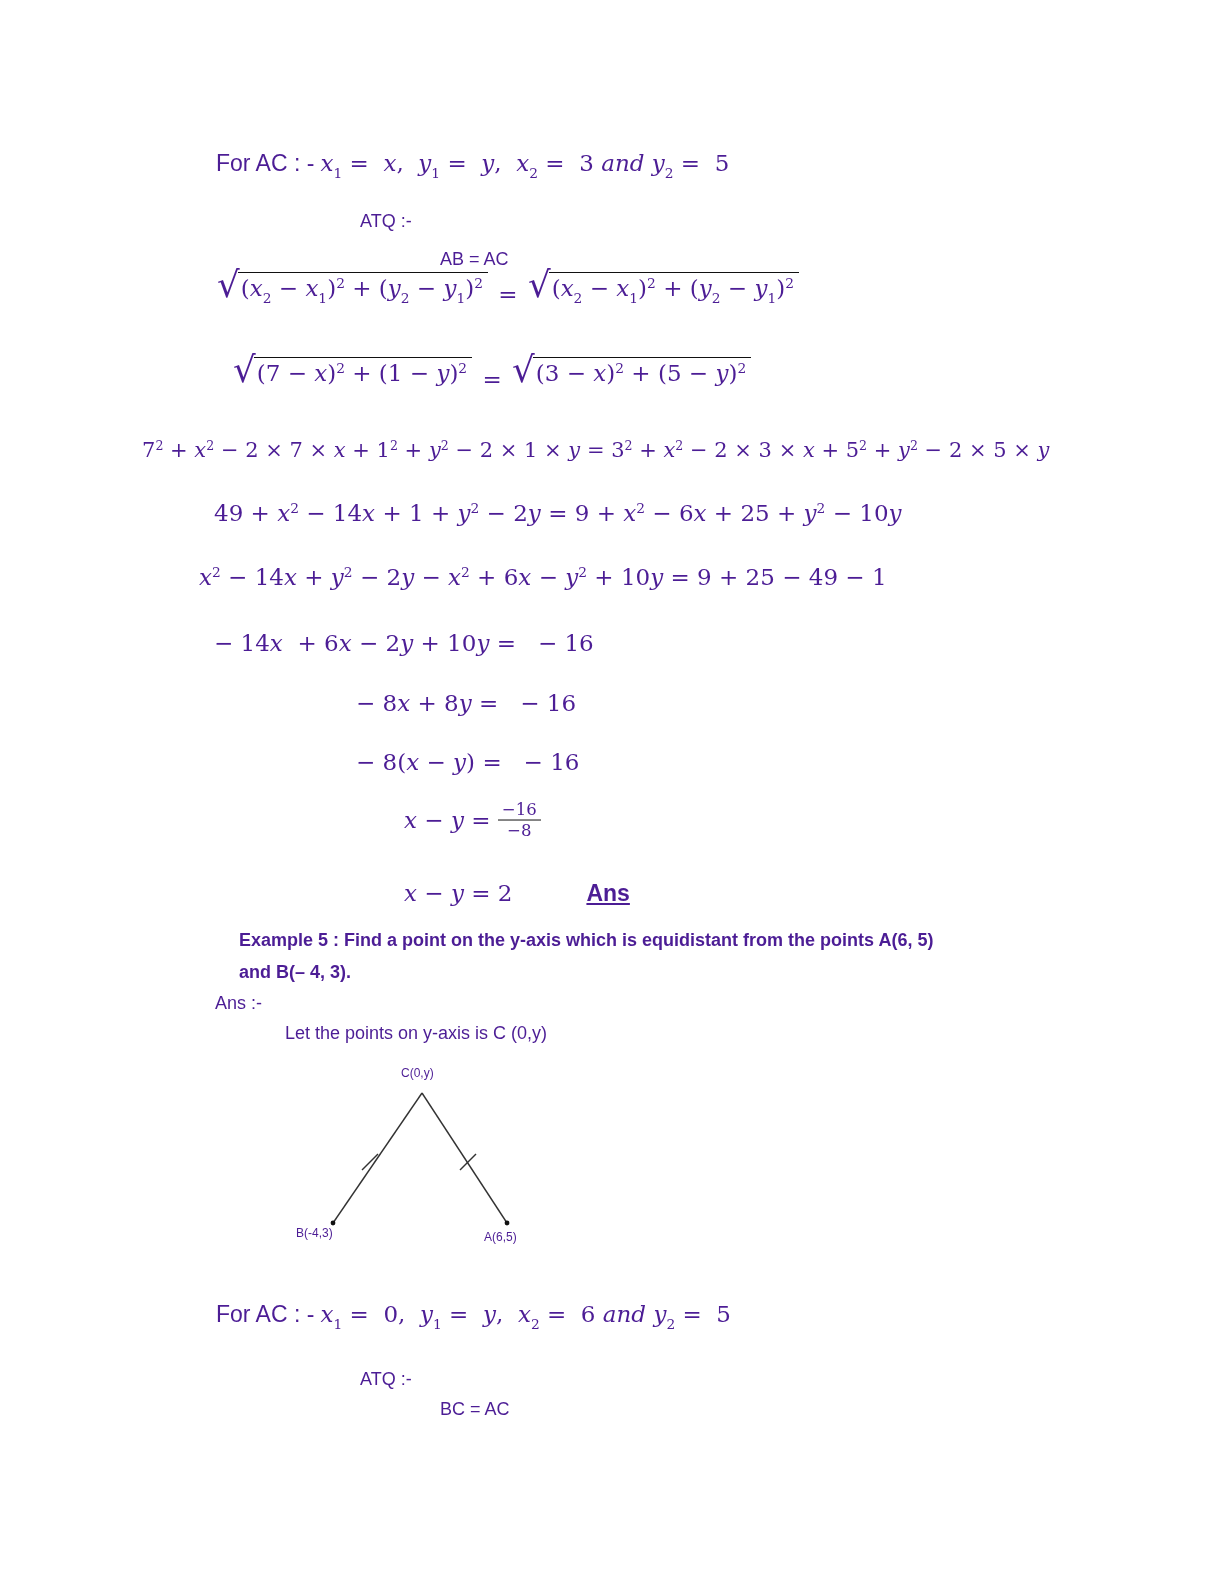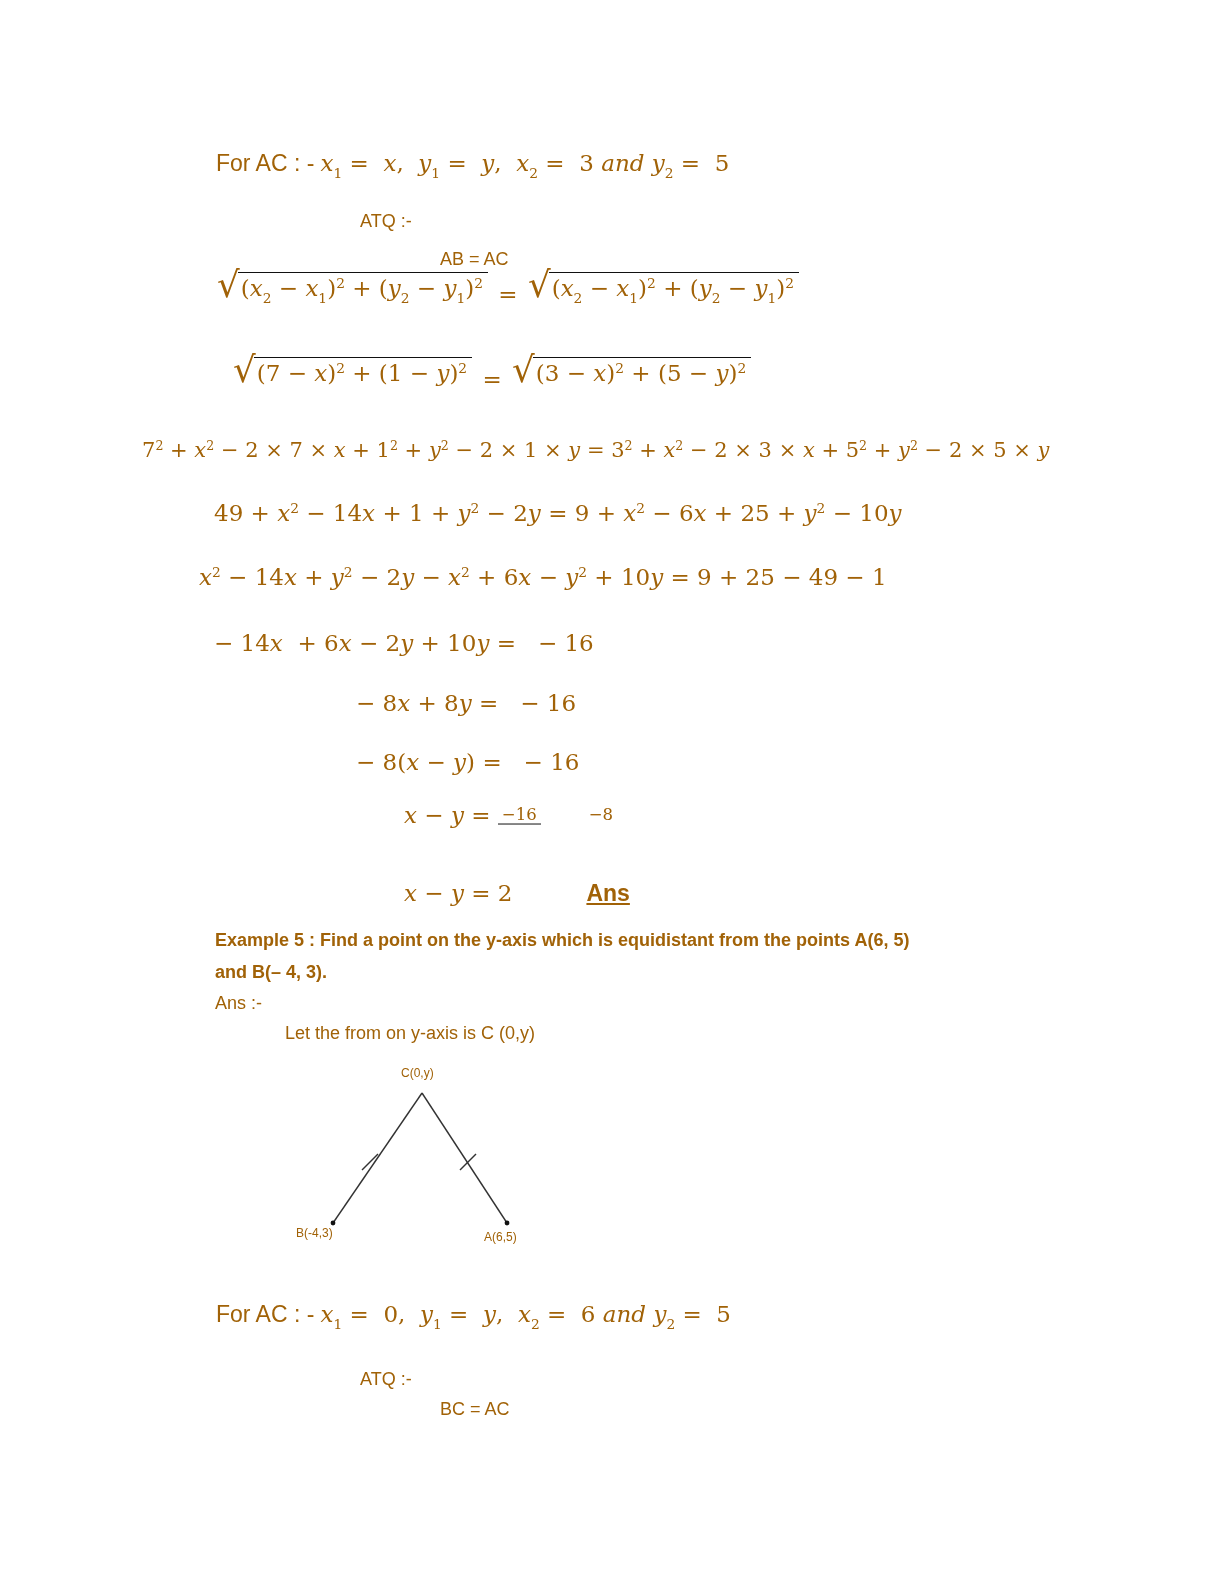--- a/index.html
+++ b/index.html
@@ -1,43 +1,43 @@
 <!DOCTYPE html>
 <html><head>
 <meta charset="utf-8">
 <style>
   html,body{margin:0;padding:0;background:#ffffff;}
   .page{
     position:relative;
     width:1224px;height:1584px;
     background:#ffffff;
     font-family:"Liberation Sans", sans-serif;
-    color:#a16207;
+    color:#4c1d95;
     overflow:hidden;
   }
   .line{position:absolute;white-space:pre;}
   .sans{font-family:Liberation Sans, sans-serif;font-size:18px;}
   .math{font-family:"DejaVu Serif", serif;font-size:23px;}
   .math i{font-style:italic;}
   .mixed .label{font-family:"Liberation Sans", sans-serif;font-size:23px;margin-right:6px;}
   .mixed .math{font-size:23px;}
   .small-math{font-size:21px;}
   sub{font-size:0.6em;vertical-align:-0.5em;line-height:0;}
   sup{font-size:0.6em;vertical-align:0.55em;line-height:0;}
   .sqrt{display:inline-flex;align-items:flex-start;margin:0 3px;}
   .sqrt-rad{font-size:1.55em;line-height:1;transform:translateY(-0.14em);margin-right:-2px;font-weight:300;}
   .sqrt-body{border-top:1.8px solid #111;padding:2px 5px 0 3px;}
-  .frac{display:inline-flex;flex-direction:row;vertical-align:middle;text-align:center;font-size:0.72em;line-height:1.2;transform:translateY(-0.15em);gap:44px;}
+  .frac{display:inline-flex;flex-direction:column;vertical-align:middle;text-align:center;font-size:0.72em;line-height:1.2;transform:translateY(-0.15em);}
   .frac .num{border-bottom:1.6px solid #111;padding:0 4px;}
   .frac .den{padding:0 4px;}
   .ans-badge{
     font-family:"Liberation Sans", sans-serif;font-size:23px;font-weight:bold;
     text-decoration:underline;margin-left:74px;
   }
-  .heading{font-weight:bold;}
+  .heading{font-weight:bold;margin-left:24px;}
   .diagram-label{position:absolute;font-size:12px;white-space:pre;}
   svg.diagram{position:absolute;left:280px;top:1055px;}
 </style>
 </head>
 <body>
 
 <div class="page">
 
   <div class="line mixed" style="left:216px;top:150px"><span class="label">For AC : -</span><span class="math"><i>x</i><sub>1</sub> =  <i>x</i>,  <i>y</i><sub>1</sub> =  <i>y</i>,  <i>x</i><sub>2</sub> =  3 <i>and</i> <i>y</i><sub>2</sub> =  5</span></div>
 
@@ -52,21 +52,21 @@
   <div class="line math" style="left:214px;top:630px">− 14<i>x</i>  + 6<i>x</i> − 2<i>y</i> + 10<i>y</i> =   − 16</div>
   <div class="line math" style="left:356px;top:690px">− 8<i>x</i> + 8<i>y</i> =   − 16</div>
   <div class="line math" style="left:356px;top:749px">− 8(<i>x</i> − <i>y</i>) =   − 16</div>
   <div class="line math" style="left:404px;top:802px"><i>x</i> − <i>y</i> = <span class="frac"><span class="num">−16</span><span class="den">−8</span></span></div>
 
   <div class="line" style="left:404px;top:880px"><span class="math"><i>x</i> − <i>y</i> = 2</span><span class="ans-badge">Ans</span></div>
 
   <div class="line sans heading" style="left:215px;top:930px">Example 5 : Find a point on the y-axis which is equidistant from the points A(6, 5)</div>
   <div class="line sans heading" style="left:215px;top:962px">and B(– 4, 3).</div>
   <div class="line sans" style="left:215px;top:993px">Ans :-</div>
-  <div class="line sans" style="left:285px;top:1023px">Let the from on y-axis is C (0,y)</div>
+  <div class="line sans" style="left:285px;top:1023px">Let the points on y-axis is C (0,y)</div>
 
   <svg class="diagram" width="300" height="200" viewBox="0 0 300 200">
     <line x1="142" y1="38" x2="53" y2="168" stroke="#333" stroke-width="1.4"></line>
     <line x1="142" y1="38" x2="227" y2="168" stroke="#333" stroke-width="1.4"></line>
     <line x1="82" y1="115" x2="98" y2="99" stroke="#333" stroke-width="1.4"></line>
     <line x1="180" y1="115" x2="196" y2="99" stroke="#333" stroke-width="1.4"></line>
     <circle cx="53" cy="168" r="2.4" fill="#111"></circle>
     <circle cx="227" cy="168" r="2.4" fill="#111"></circle>
   </svg>
   <div class="diagram-label" style="left:401px;top:1066px">C(0,y)</div>

